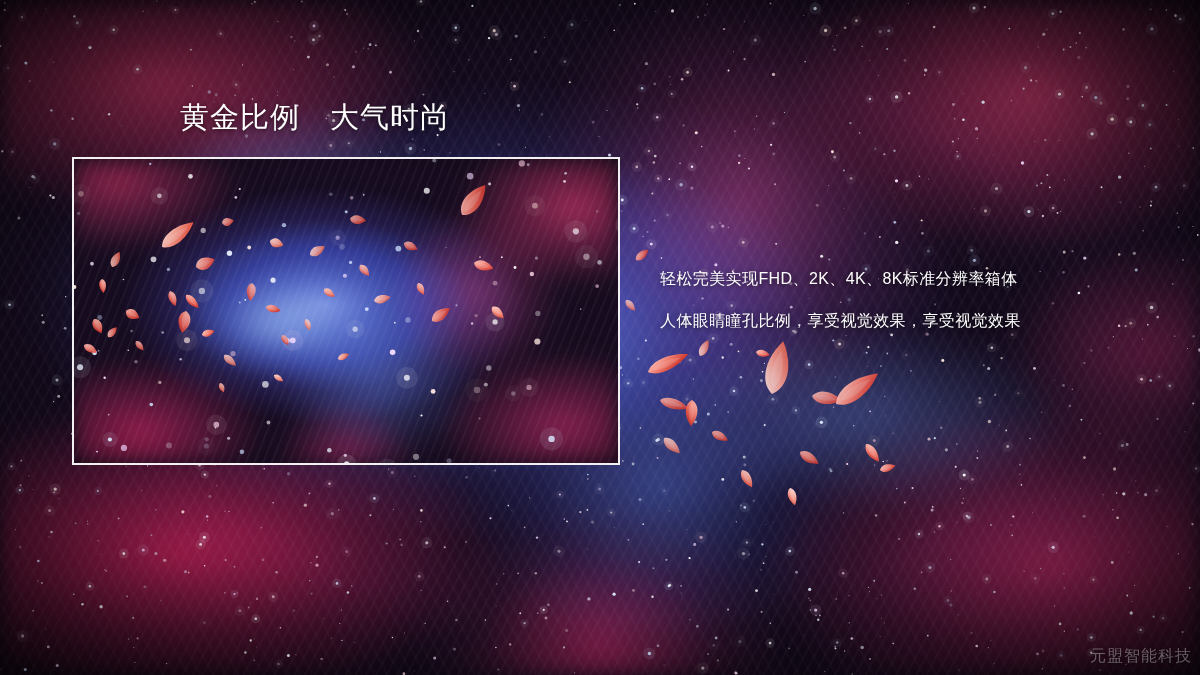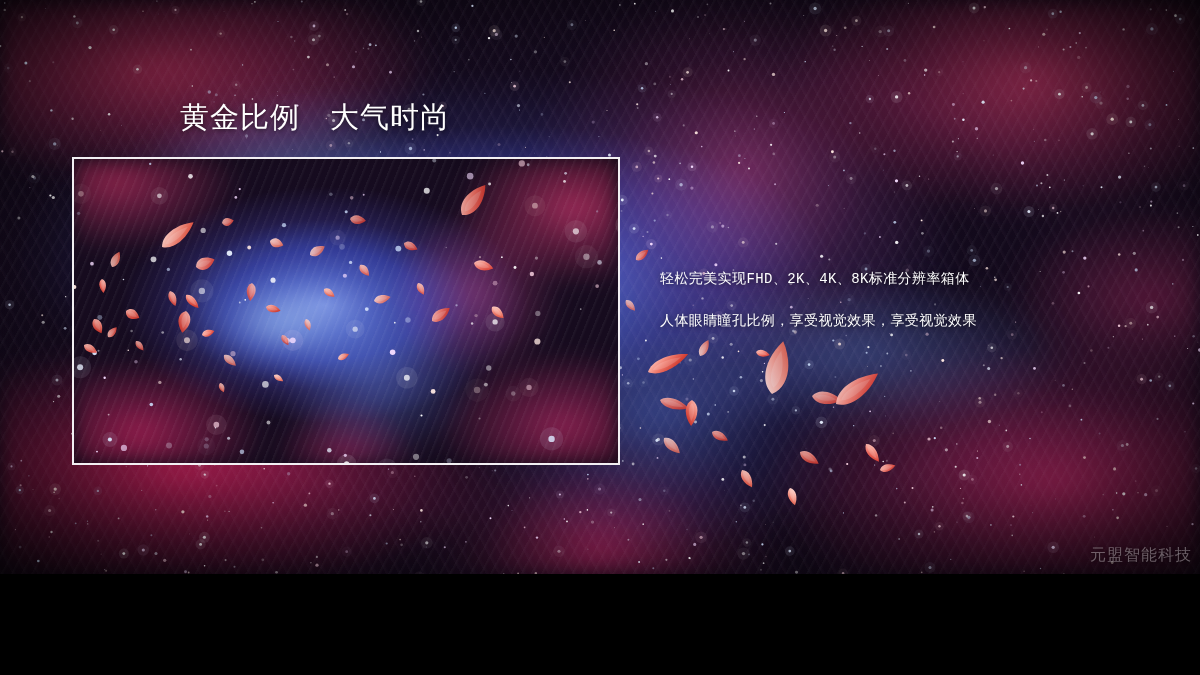--- a/index.html
+++ b/index.html
@@ -3,21 +3,21 @@
 <meta charset="utf-8">
 <title>Slide</title>
 <style>
   html,body{margin:0;padding:0;background:#000;}
   body{
     font-family:"Liberation Sans","DejaVu Sans",sans-serif;
     -webkit-font-smoothing:antialiased;
   }
   #slide{
     position:relative;
-    width:1200px;height:574px;
+    width:1200px;height:675px;
     overflow:hidden;
     background:#a21caf;
   }
 
   
   .bg-layer{position:absolute;inset:0;pointer-events:none;}
 
   
   .bg-base{
     background:
@@ -113,27 +113,26 @@
     font-size:29px;line-height:1;
     color:#ffffff;
     letter-spacing:1px;
     white-space:pre;
     text-shadow:0 1px 5px rgba(0,0,0,.62);
   }
   #body-text{
     position:absolute;left:660px;top:258px;width:520px;
   }
   .body-line{
-    font-size:14px;
+    font-size:16px;
     line-height:42px;
     color:#ffffff;
     white-space:nowrap;
     letter-spacing:.4px;
     text-shadow:0 1px 5px rgba(0,0,0,.6);
-    font-family:Liberation Mono, monospace;
   }
   #watermark{
     position:absolute;right:8px;bottom:8px;
     font-size:16px;
     color:rgba(190,180,186,0.50);
     letter-spacing:1px;
     text-shadow:0 1px 3px rgba(0,0,0,.5);
     font-family:Liberation Mono, monospace;
   }
 </style>

